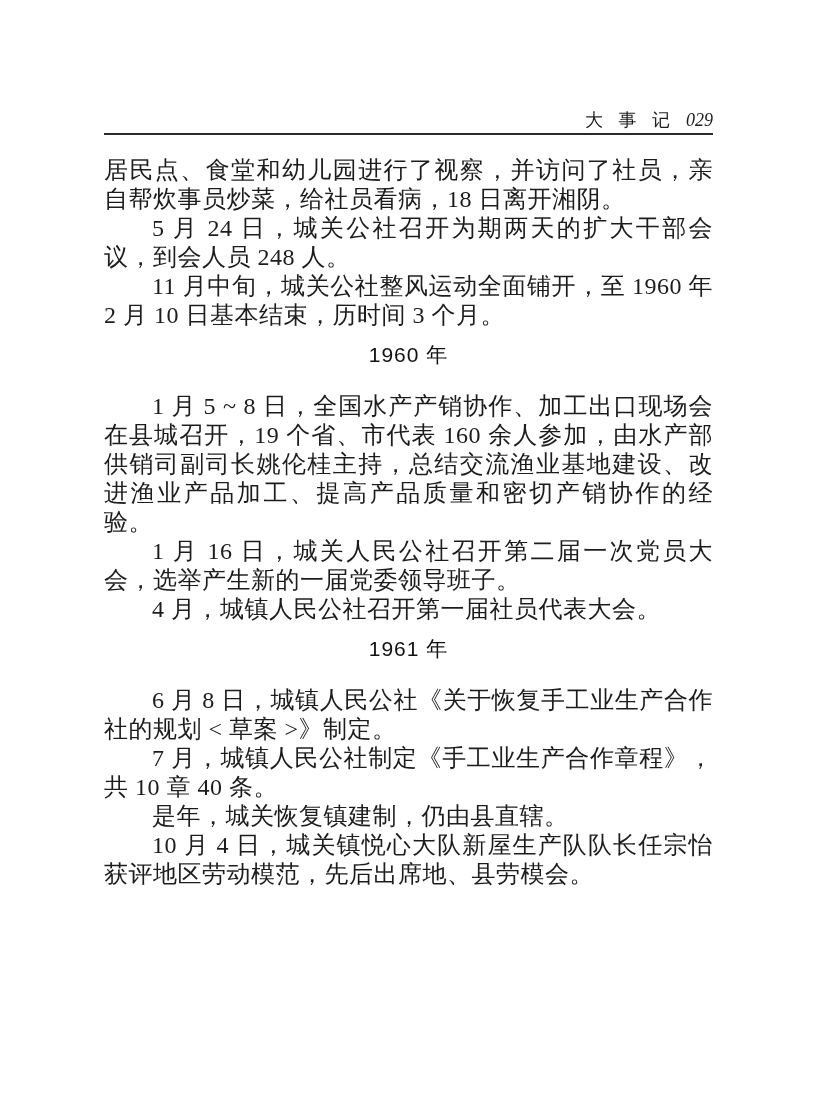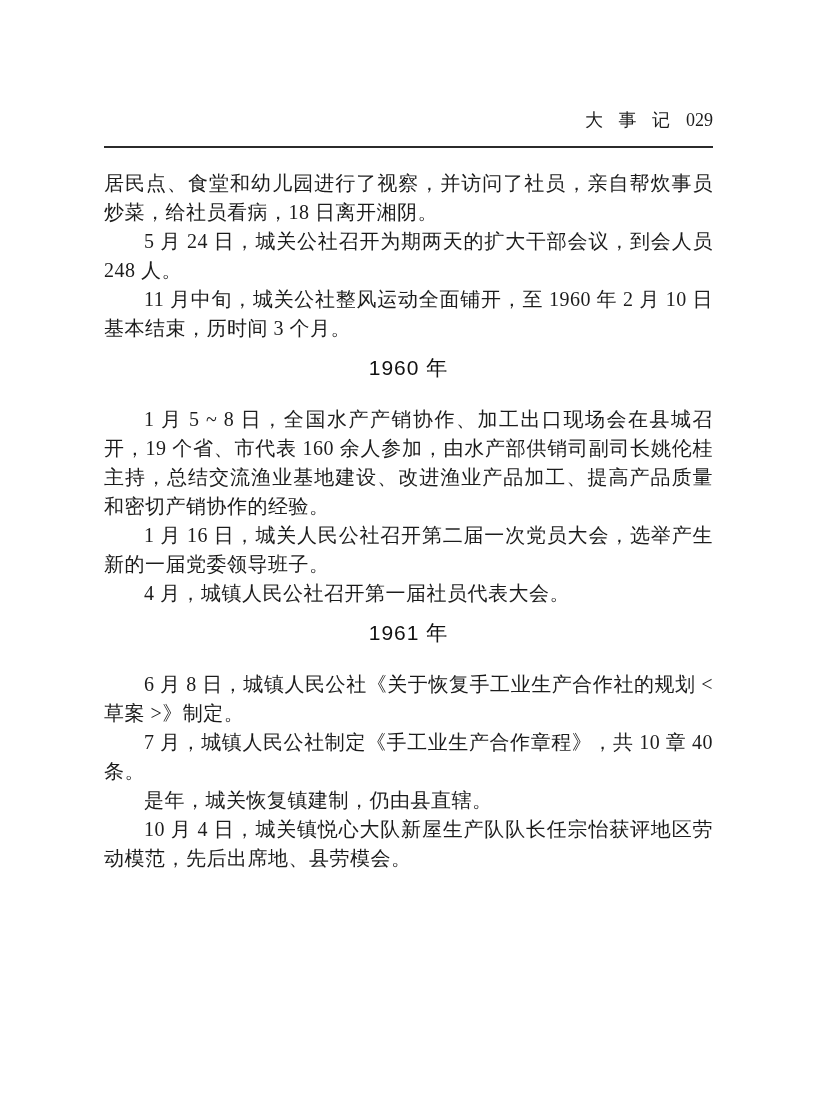--- a/index.html
+++ b/index.html
@@ -18,42 +18,43 @@
     font-family: "Liberation Serif", "DejaVu Serif", serif;
     color: #1c1c1c;
     overflow: hidden;
   }
   .running-header {
     display: flex;
     justify-content: flex-end;
     align-items: baseline;
     font-size: 18px;
     line-height: 18px;
-    padding-bottom: 17px;
+    padding-bottom: 4px;
   }
   .running-header .header-title {
     font-family: "Liberation Serif", "DejaVu Serif", serif;
     word-spacing: 9px;
     letter-spacing: 1px;
   }
   .running-header .page-number {
     margin-left: 15px;
     font-family: "Liberation Serif", "DejaVu Serif", serif;
+    font-style: italic;
   }
   .header-rule {
     height: 2px;
     background: #2b2b2b;
     width: 100%;
   }
   .content {
     padding-top: 21px;
   }
   p.body-para {
     margin: 0;
-    font-size: 20px;
+    font-size: 24px;
     line-height: 29px;
     text-align: justify;
     text-indent: 2em;
     letter-spacing: 0.5px;
   }
   p.body-para.no-indent {
     text-indent: 0;
   }
   h2.year-heading {
     margin: 12px 0 24px 0;

